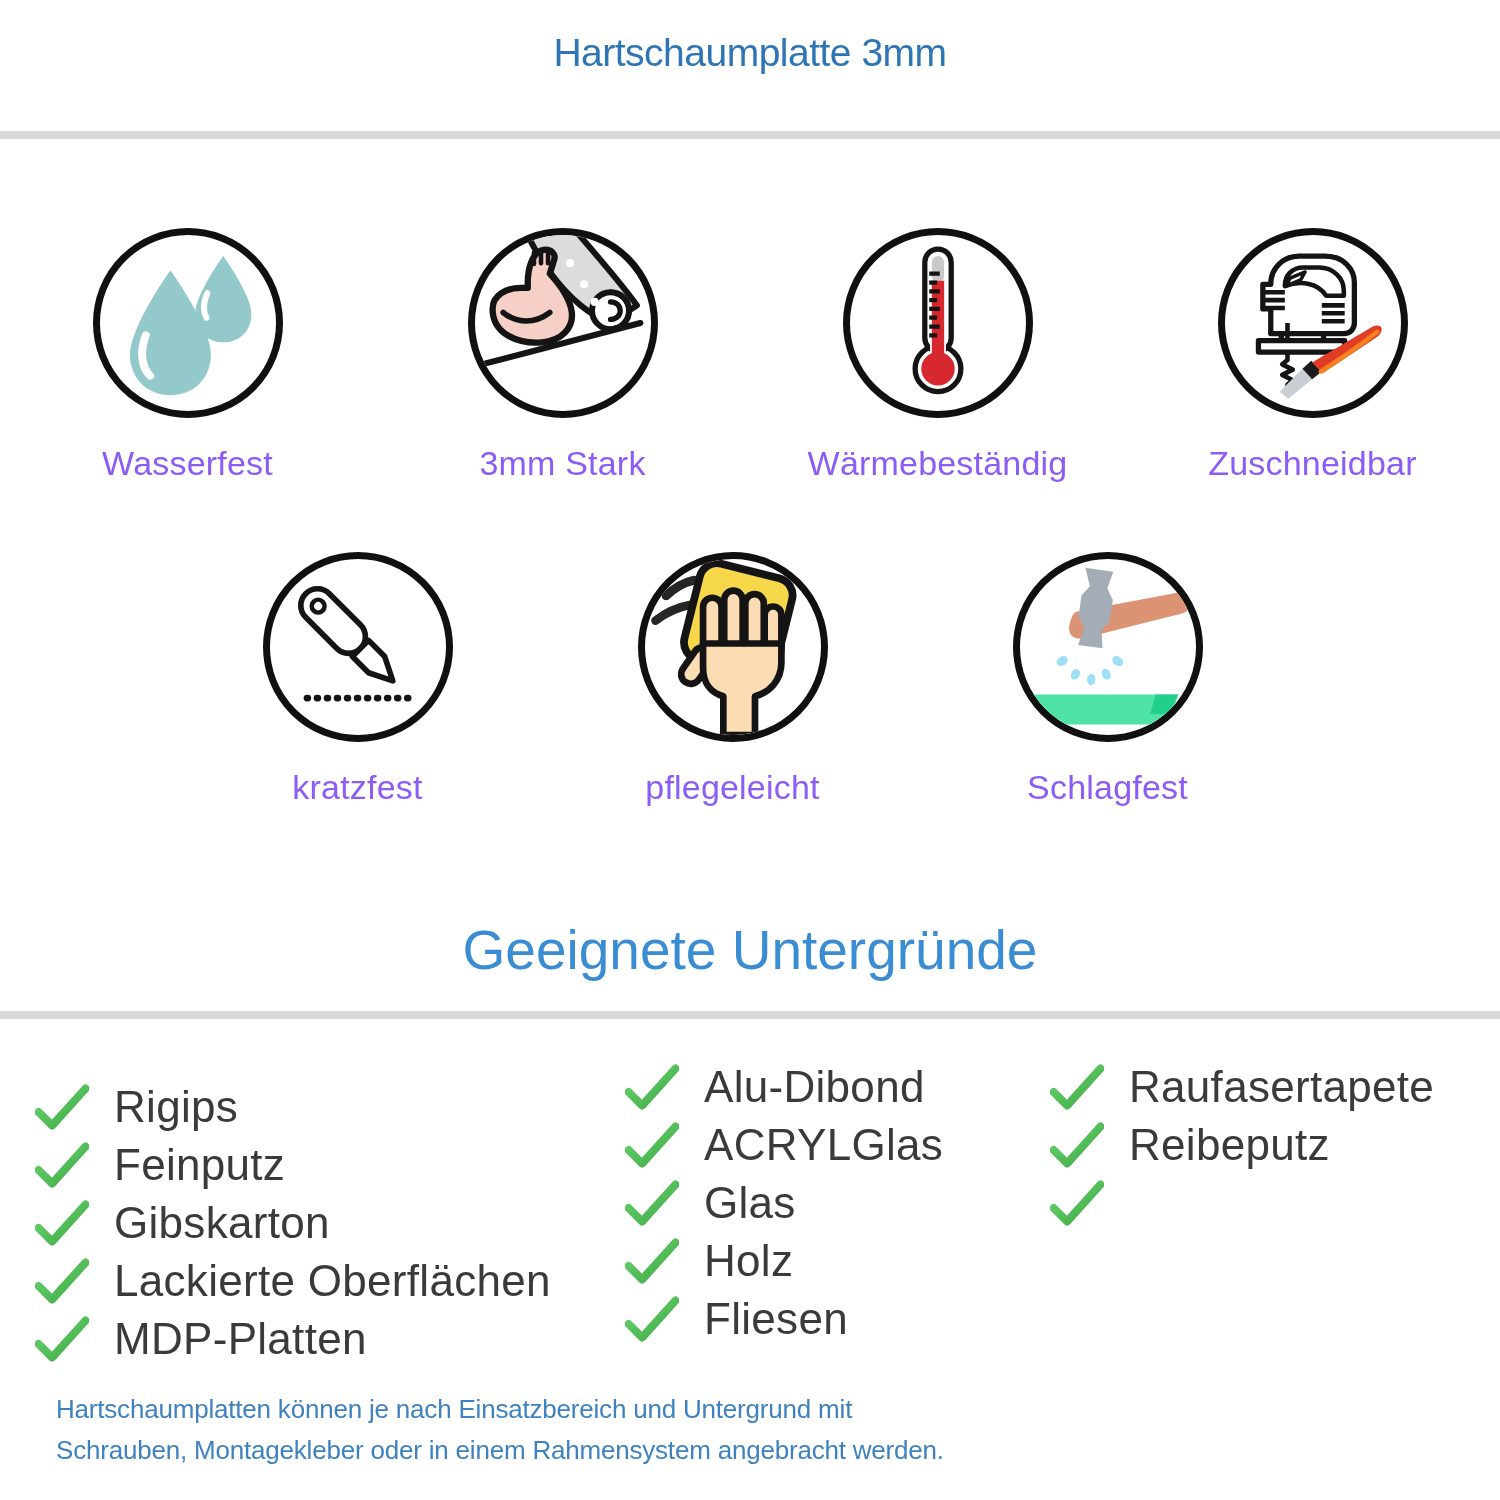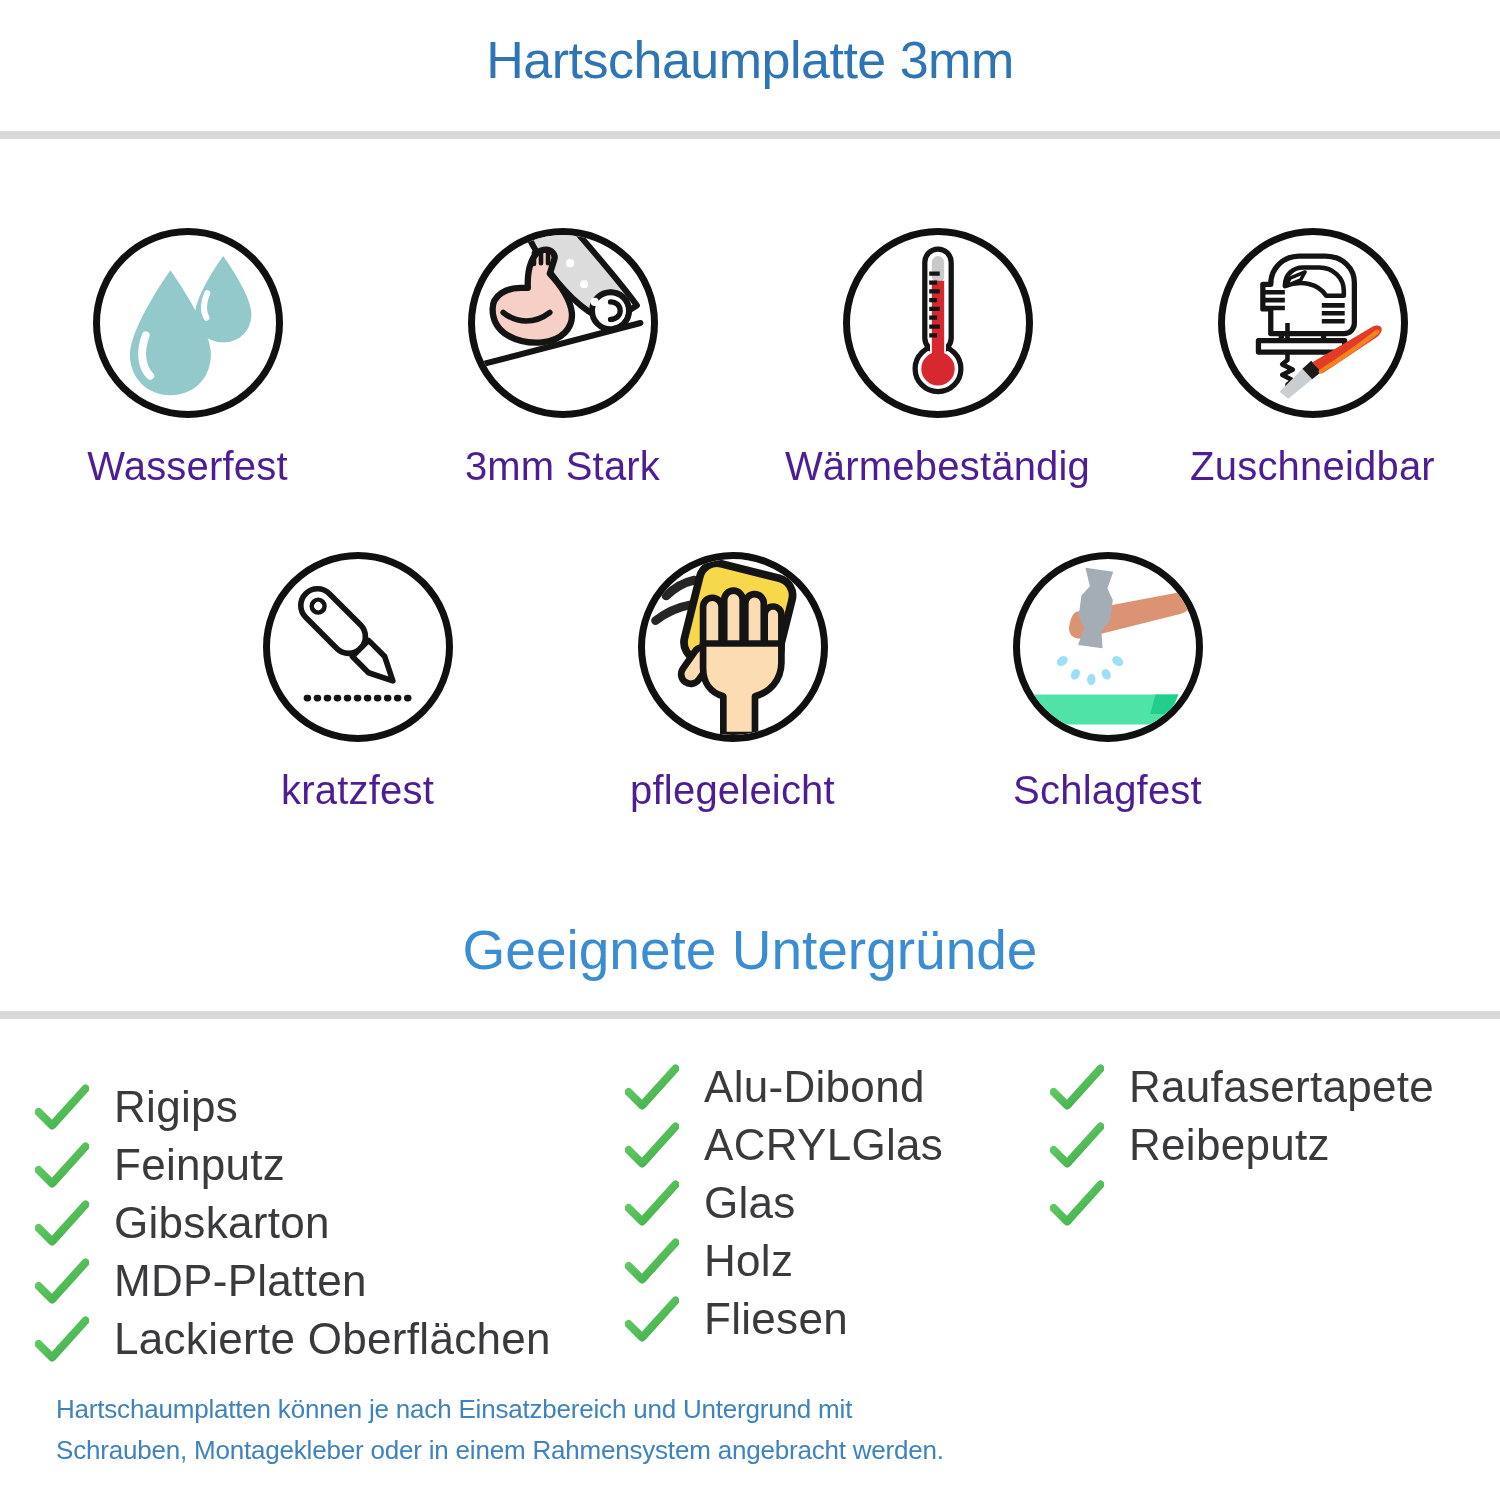--- a/index.html
+++ b/index.html
@@ -2,21 +2,21 @@
 <html style="--titleBlue: #2E75B6; --subtitleBlue: #3A8DD2; --footerBlue: #3E82C0; --dividerGray: #D9D9D9; --textDark: #3A3A3C; --checkGreen: #4CB44C; --dropTeal: #93C9CA; --thermoRed: #D7282F; --thermoGray: #C9C9C9; --armPink: #F6CFC7; --rollGray: #DCDCDC; --cutterRed: #E23B26; --clothYellow: #F8D84B; --skinTone: #FBDCB3; --hammerGray: #A4ACB6; --handleSalmon: #DC9373; --surfaceMint: #4FE3A7; --splashBlue: #9FDFF5;"><head>
 <meta charset="utf-8">
 <style>
   html,body{margin:0;padding:0;background:#fff;}
   .canvas{
     position:relative;width:1500px;height:1500px;background:#ffffff;overflow:hidden;
     font-family:"Liberation Sans","DejaVu Sans",sans-serif;color:#222;
   }
   .page-title{
     position:absolute;top:32px;left:0;width:100%;text-align:center;
-    font-size:52px;line-height:1.1;color:var(--titleBlue,#2E75B6);letter-spacing:-0.5px;
+    font-size:39px;line-height:1.1;color:var(--titleBlue,#2E75B6);letter-spacing:-0.5px;
   }
   .section-title{
     position:absolute;top:920px;left:0;width:100%;text-align:center;
     font-size:55px;line-height:1.1;color:var(--subtitleBlue,#3A8DD2);letter-spacing:0px;
   }
   .divider{position:absolute;left:0;width:100%;height:8px;background:var(--dividerGray,#D9D9D9);}
   .divider.d1{top:131px;}
   .divider.d2{top:1011px;}
 
   .feature-row{position:absolute;display:flex;}
@@ -24,21 +24,21 @@
   .row1 .feature{width:375px;}
   .row2{top:552px;left:170px;width:1160px;justify-content:flex-start;}
   .row2 .feature{width:375px;}
   .feature{display:flex;flex-direction:column;align-items:center;}
   .icon-circle{
     width:176px;height:176px;border:7px solid #101010;border-radius:50%;
     overflow:hidden;background:#fff;flex:0 0 auto;
   }
   .icon-circle svg{width:100%;height:100%;display:block;}
   .feature-label{
-    margin-top:26px;font-size:40px;color:#4c1d95;text-align:center;white-space:nowrap;letter-spacing:0.2px;
+    margin-top:26px;font-size:34px;color:#8b5cf6;text-align:center;white-space:nowrap;letter-spacing:0.2px;
   }
 
   .surfaces{position:absolute;top:1058px;left:0;width:1500px;display:flex;padding-left:35px;box-sizing:border-box;}
   .surf-col{display:flex;flex-direction:column;}
   .surf-col.c1{width:590px;margin-top:20px;}
   .surf-col.c2{width:425px;}
   .surf-col.c3{flex:1;}
   .li{display:flex;align-items:center;height:58px;gap:25px;}
   .check{width:54px;height:47px;flex:0 0 auto;display:flex;align-items:center;}
   .check svg{width:54px;height:47px;display:block;}
@@ -223,29 +223,29 @@
             </svg>
           </span>
         <span class="li-text">Gibskarton</span>
       </div>
       <div class="li">
         <span class="check">
             <svg viewBox="0 0 60 52">
               <path d="M4 31 L19 46 L56 5" fill="none" stroke="url(#checkgrad)" stroke-width="9" stroke-linecap="round" stroke-linejoin="round"></path>
             </svg>
           </span>
+        <span class="li-text">Lackierte Oberflächen</span>
+      </div>
+      <div class="li">
+        <span class="check">
+            <svg viewBox="0 0 60 52">
+              <path d="M4 31 L19 46 L56 5" fill="none" stroke="url(#checkgrad)" stroke-width="9" stroke-linecap="round" stroke-linejoin="round"></path>
+            </svg>
+          </span>
         <span class="li-text">MDP-Platten</span>
-      </div>
-      <div class="li">
-        <span class="check">
-            <svg viewBox="0 0 60 52">
-              <path d="M4 31 L19 46 L56 5" fill="none" stroke="url(#checkgrad)" stroke-width="9" stroke-linecap="round" stroke-linejoin="round"></path>
-            </svg>
-          </span>
-        <span class="li-text">Lackierte Oberflächen</span>
       </div>
     </div>
 
     <div class="surf-col c2">
       <div class="li">
         <span class="check">
             <svg viewBox="0 0 60 52">
               <path d="M4 31 L19 46 L56 5" fill="none" stroke="url(#checkgrad)" stroke-width="9" stroke-linecap="round" stroke-linejoin="round"></path>
             </svg>
           </span>

